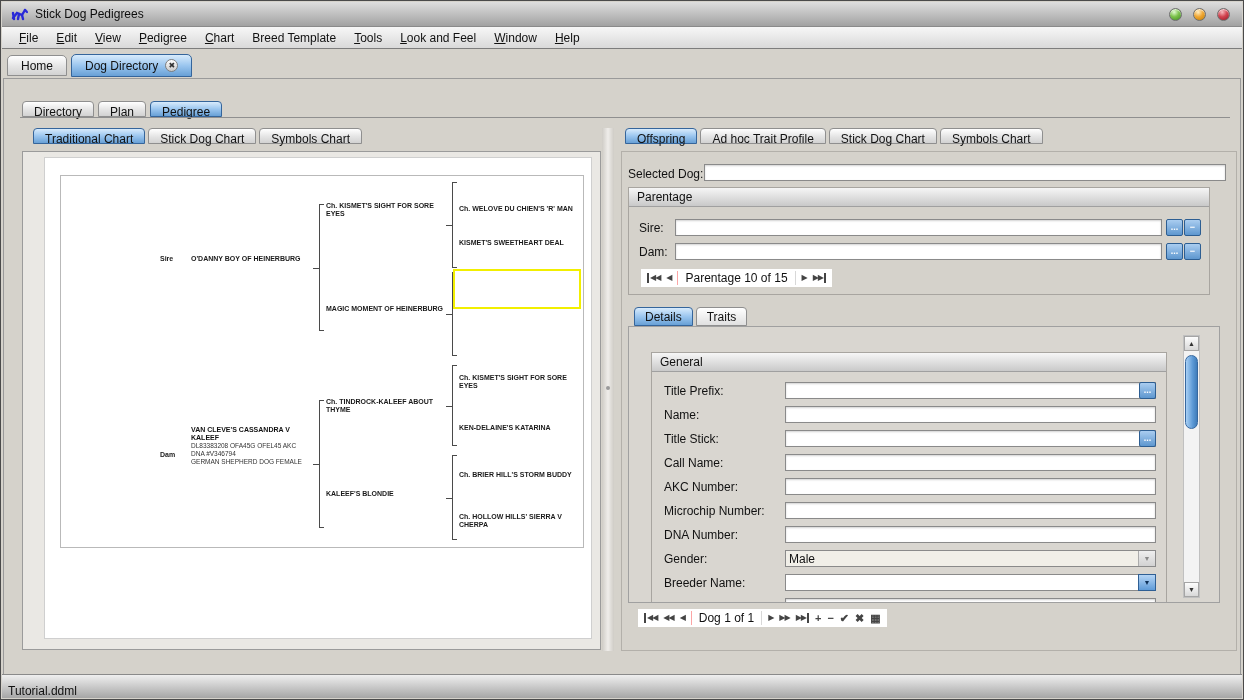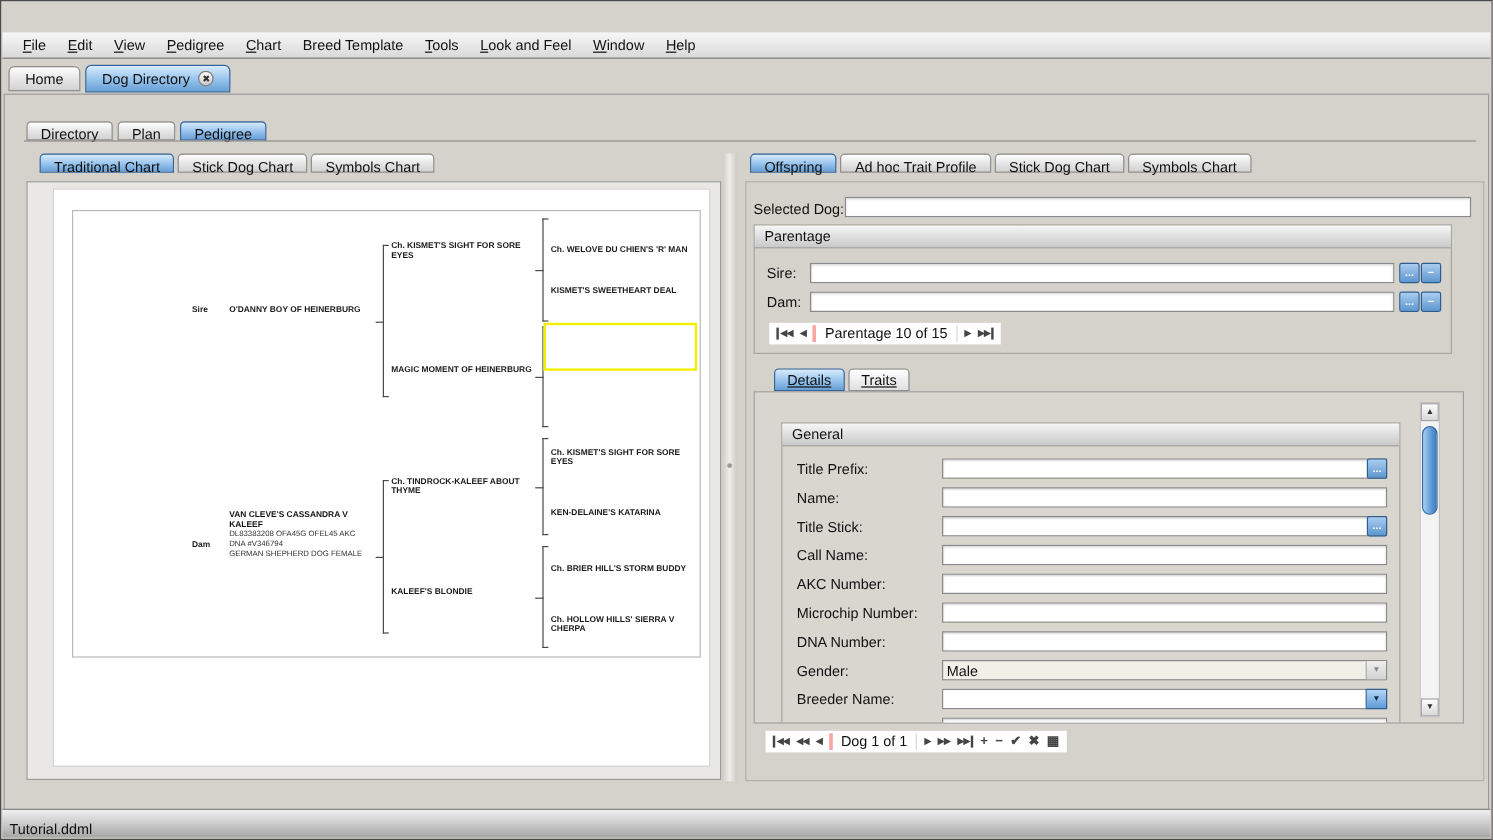--- a/index.html
+++ b/index.html
@@ -93,24 +93,24 @@
   .prow { position:absolute; left:10px; right:8px; height:17px; display:flex; align-items:center; }
   .prow label { width:36px; }
   .prow .tfield { flex:1; margin-right:3px; }
   .bluebtn { width:17px; height:17px; margin-left:1px; border:1px solid #2d5e92; border-radius:2px;
     background:linear-gradient(#aacdf0,#5e97cf); color:#fff; font-weight:bold; font-size:9px; line-height:14px;
     text-align:center; cursor:pointer; }
   .navstrip { position:absolute; background:#fff; height:18px; display:inline-flex; align-items:center; gap:6px; padding:0 6px; }
   .nbtn { font-size:8px; color:#444; letter-spacing:-1px; cursor:pointer; line-height:10px; }
   .nbtn.barL { border-left:2px solid #444; padding-left:1px; }
   .nbtn.barR { border-right:2px solid #444; padding-right:1px; }
-  .ntext { font-size:12px; color:#111; padding:0 7px; border-left:3px solid #fca5a5; border-right:1px solid #d8d8d8; }
+  .ntext { font-size:12px; color:#111; padding:0 7px; border-left:1px solid #fca5a5; border-right:1px solid #d8d8d8; }
   .nbtn.big { font-size:11px; letter-spacing:0; font-weight:bold; }
 
-  .dtabs { position:absolute; left:23px; top:155px; display:flex; gap:3px;text-decoration:underline; }
+  .dtabs { position:absolute; left:12px; top:155px; display:flex; gap:3px; }
   .dtab { border:1px solid #8f8f8f; border-radius:4px 4px 0 0; padding:0 10px; line-height:18px; height:19px;
     background:linear-gradient(#ffffff,#e0e0e0); cursor:pointer; }
   .dtab.sel { border:1px solid #35659b; background:linear-gradient(#d8ebfc 0%, #9bc6ef 50%, #68a0d6 100%); }
 
   .details-panel { position:absolute; left:6px; top:174px; width:592px; height:277px;
     border:1px solid #a0a0a0; background:#d9d6d0; overflow:hidden; }
   .general { position:absolute; left:22px; top:25px; width:516px; height:275px; border:1px solid #a8a5a0; }
   .frow { position:absolute; left:12px; width:492px; height:17px; display:flex; align-items:center; }
   .frow label { width:121px; font-size:12px; }
   .fwrap { position:relative; flex:1; height:17px; }
@@ -137,20 +137,37 @@
   
   .statusbar { position:absolute; left:1px; right:1px; bottom:1px; height:24px;
     background:linear-gradient(#efefef,#a6a6a6); border-top:1px solid #8a8a8a;
     display:flex; align-items:flex-end; padding-left:6px; }
 </style>
 </head>
 <body>
 
 <div class="window">
 
+  <div class="titlebar">
+    <svg class="app-ic" viewBox="0 0 18 16">
+      <g stroke="#2a2ad8" stroke-width="2.4" stroke-linecap="round" fill="none">
+        <path d="M3 12 L7 7 L12 9 L15 4"></path>
+        <path d="M4 13 L3 7"></path>
+        <path d="M8 13 L9 8"></path>
+        <path d="M13 13 L12 9"></path>
+        <path d="M15 4 L17 6"></path>
+      </g>
+    </svg>
+    <span class="ttl">Stick Dog Pedigrees</span>
+    <div class="winbtns">
+      <span class="wbtn g"></span>
+      <span class="wbtn o"></span>
+      <span class="wbtn r"></span>
+    </div>
+  </div>
 
   <div class="menubar">
     <span class="menu-item">File</span>
     <span class="menu-item">Edit</span>
     <span class="menu-item">View</span>
     <span class="menu-item">Pedigree</span>
     <span class="menu-item">Chart</span>
     <span class="menu-item nounder">Breed Template</span>
     <span class="menu-item">Tools</span>
     <span class="menu-item">Look and Feel</span>

